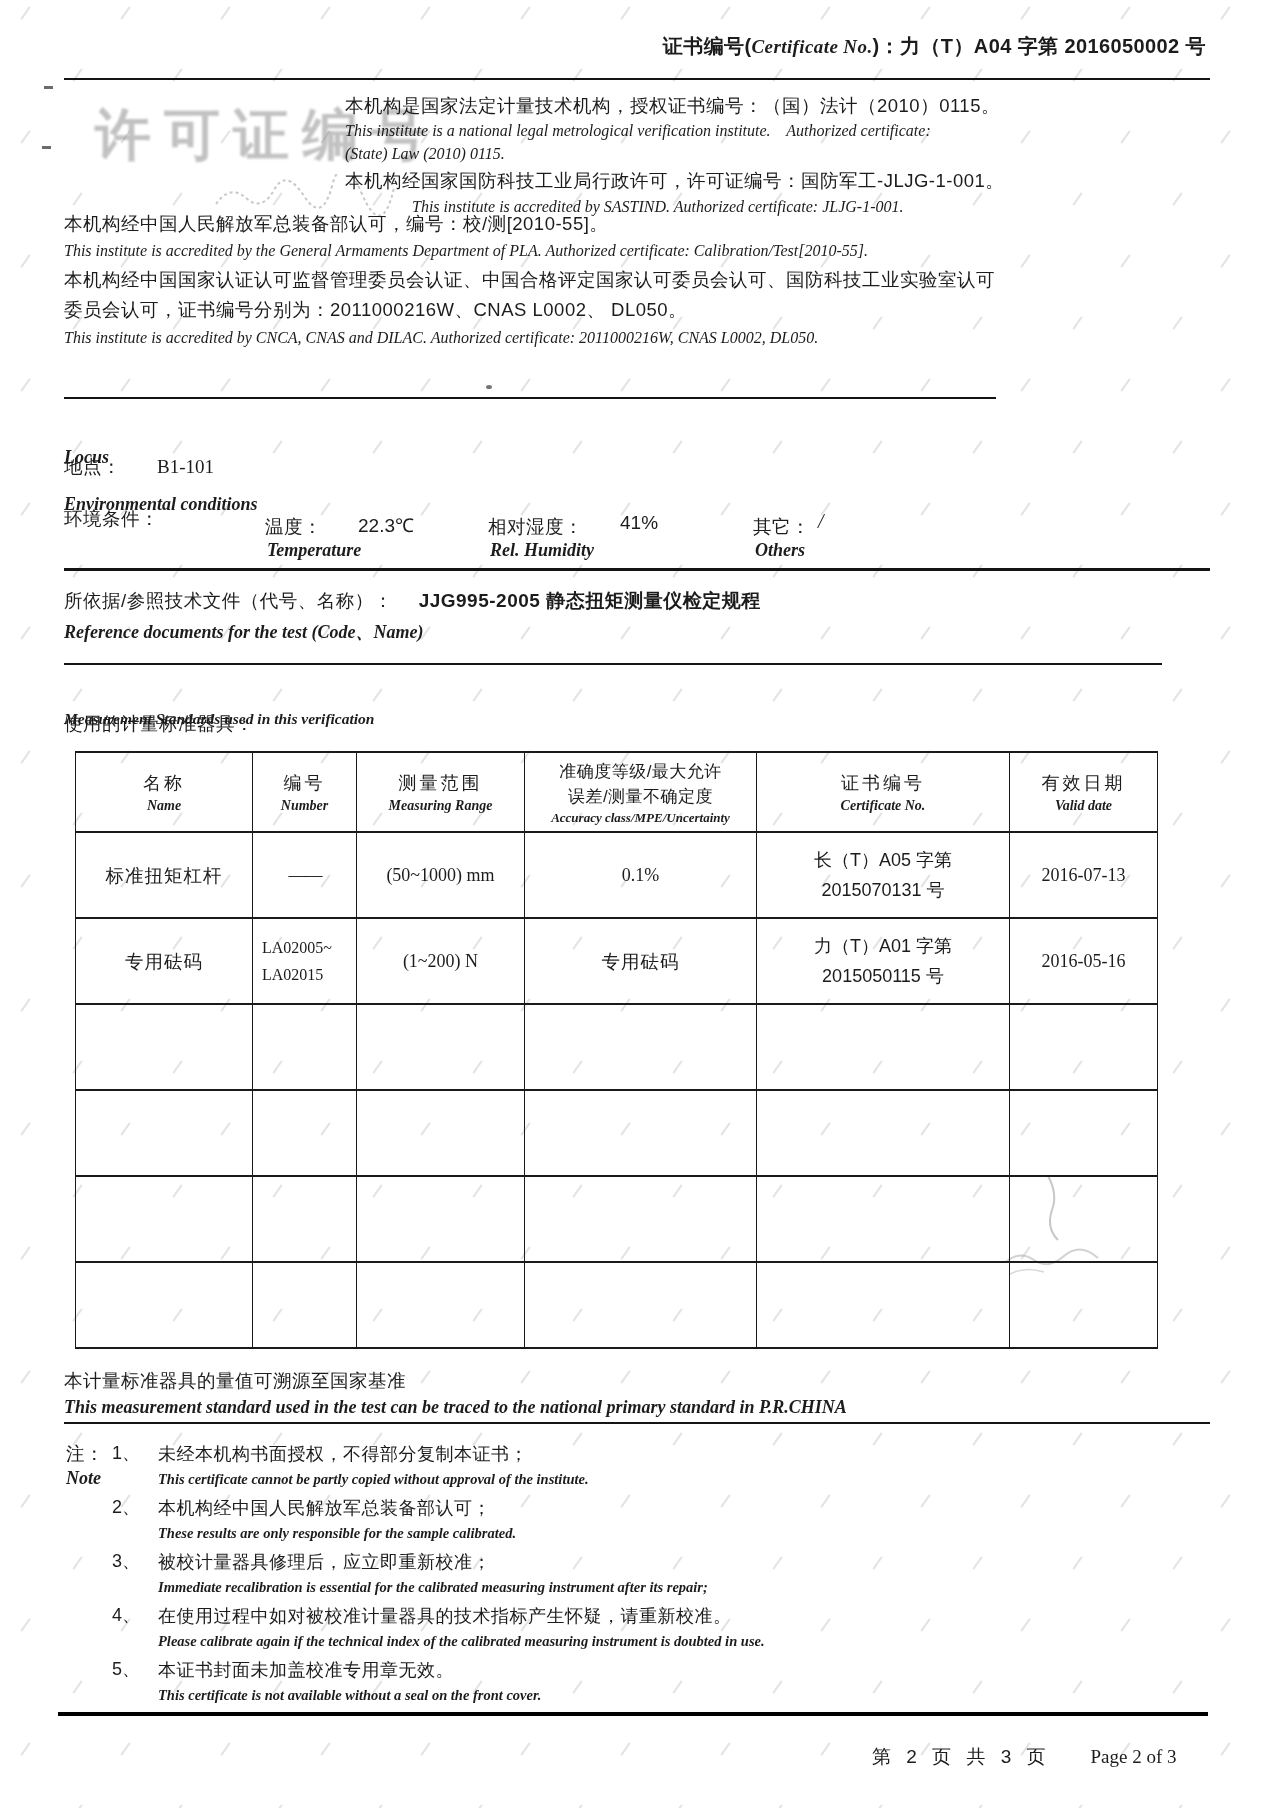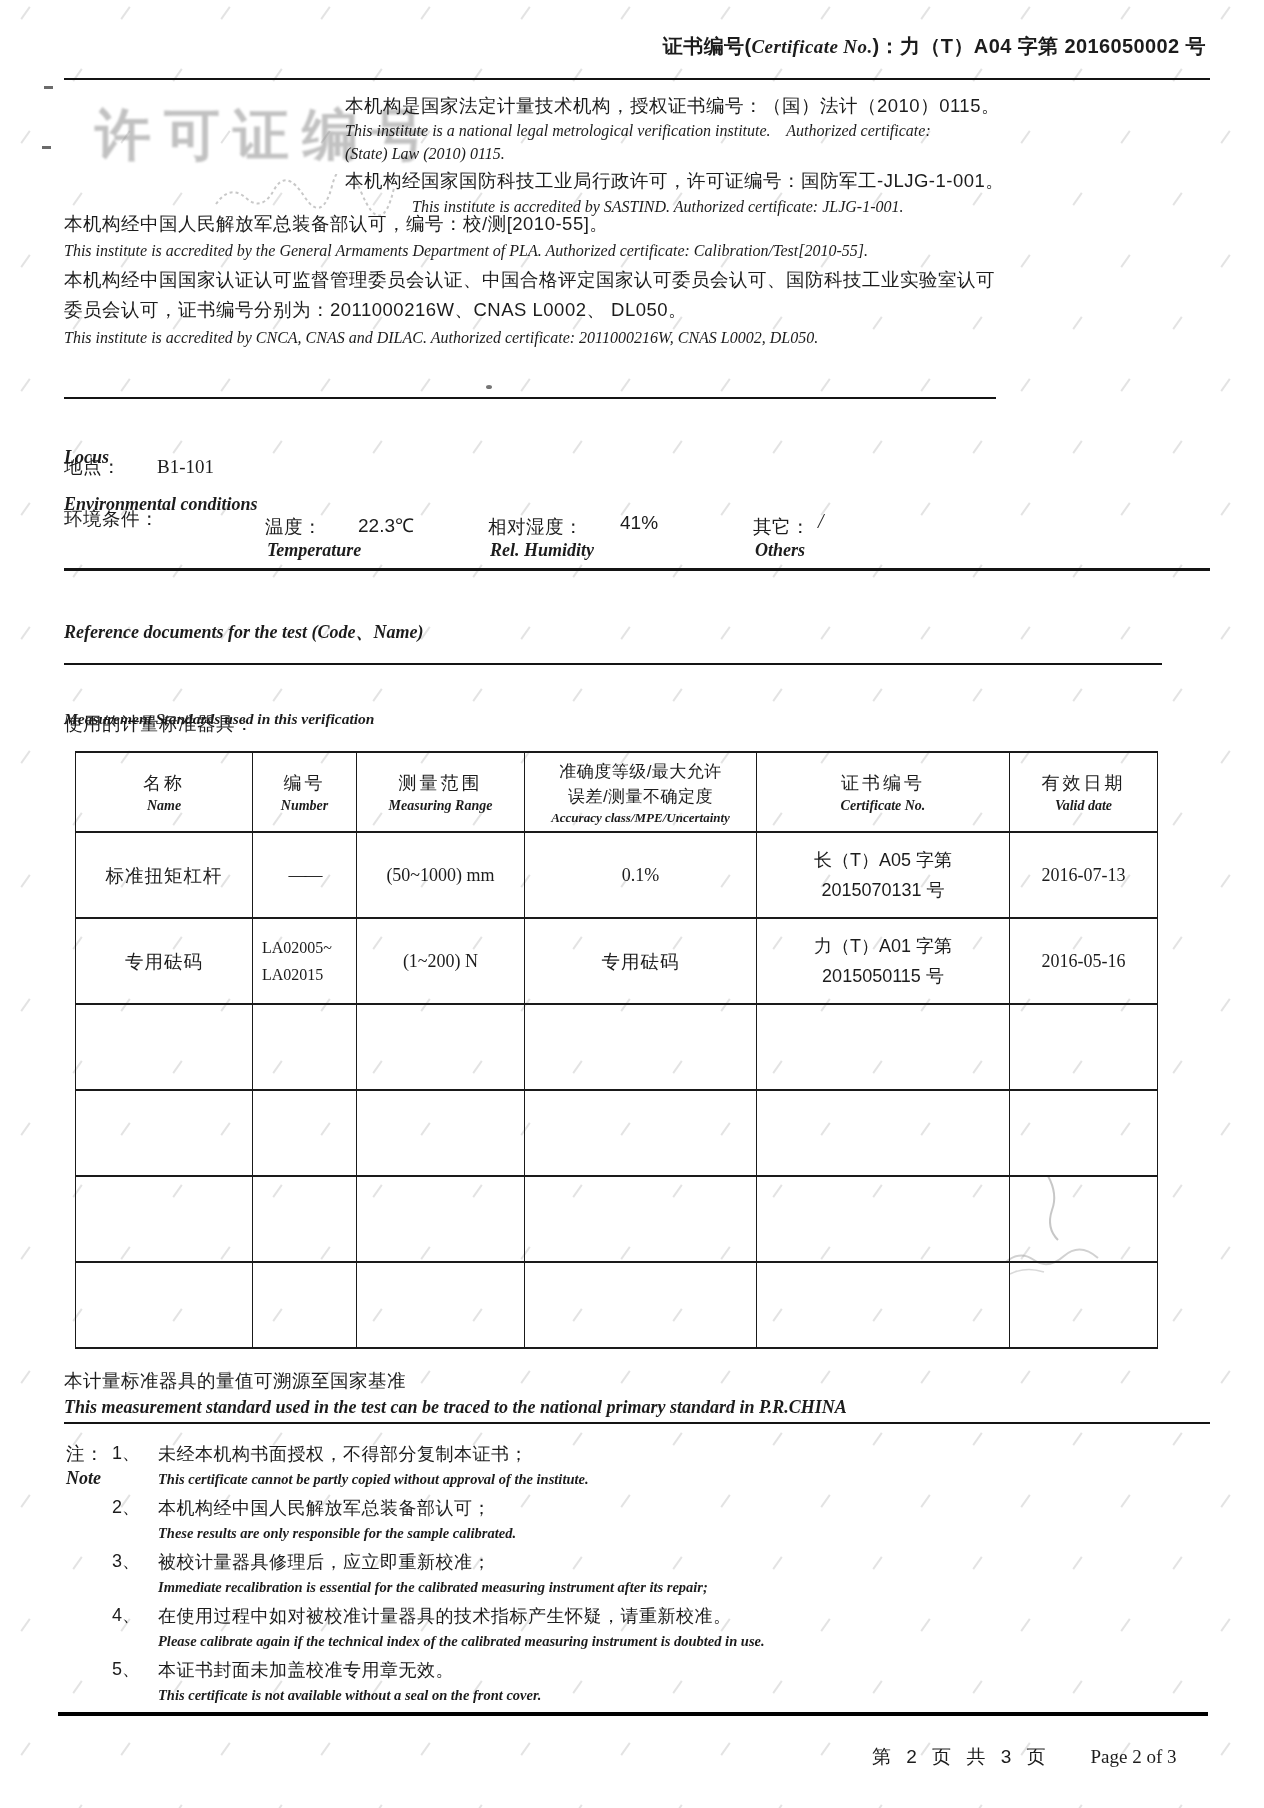--- a/index.html
+++ b/index.html
@@ -490,20 +490,24 @@
   <div class="abs zh" style="left:488px; top:514px;">相对湿度：</div>
   <div class="abs" style="left:620px; top:512px; font-size:19px;">41%</div>
   <div class="abs en-bi" style="left:490px; top:540px;">Rel. Humidity</div>
 
   <div class="abs zh" style="left:753px; top:514px;">其它：</div>
   <div class="abs serif" style="left:818px; top:510px; font-size:20px; font-style:italic;">/</div>
   <div class="abs en-bi" style="left:755px; top:540px;">Others</div>
 
   <div class="rule" style="top:568px; left:64px; width:1146px; height:2.5px;"></div>
 
+  <div class="abs flexrow" style="left:64px; top:588px; gap:26px; z-index:2;">
+    <span class="zh">所依据/参照技术文件（代号、名称）：</span>
+    <span style="font-size:19px; font-weight:600; letter-spacing:.5px;">JJG995-2005 静态扭矩测量仪检定规程</span>
+  </div>
   <div class="abs en-bi" style="left:64px; top:620px;">Reference documents for the test (Code、Name)</div>
 
   <div class="rule" style="top:663px; left:64px; width:1098px; height:2px;"></div>
 
   <div class="abs zh" style="left:64px; top:711px;">使用的计量标准器具：</div>
   <div class="abs en-bi" style="left:64px; top:710px; font-size:15.5px;">Measurement Standards used in this verification</div>
 
   <table class="std">
     <colgroup>
       <col style="width:177px;">

